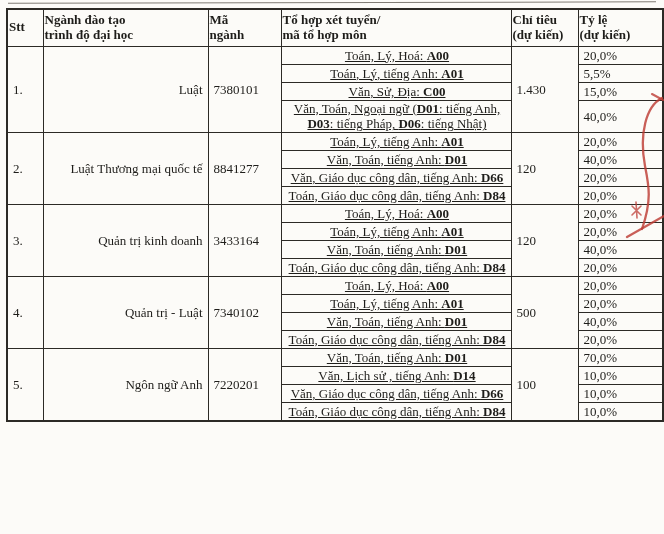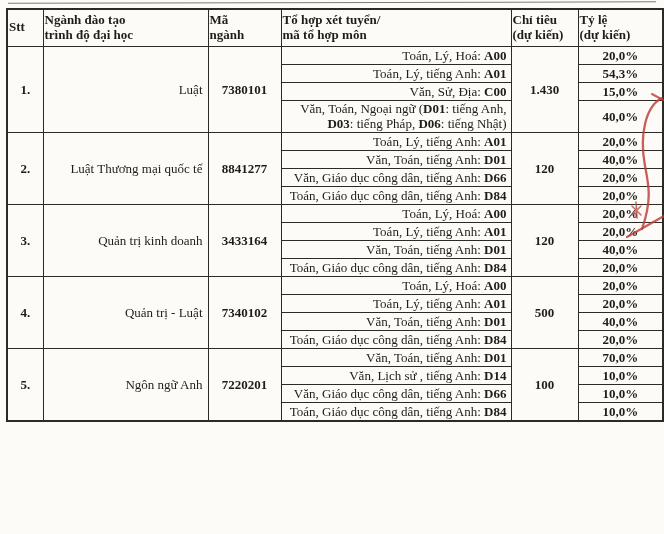--- a/index.html
+++ b/index.html
@@ -23,23 +23,23 @@
     font-size:13px;
     vertical-align:middle;
     overflow:hidden;
   }
   th{
     font-weight:bold;text-align:left;line-height:1.15;padding:3px 1px;
   }
   thead tr{height:30px;}
   tbody tr{height:18px;}
   td{padding:0 5px;line-height:1.2;}
-  td.c-center{text-align:center;font-weight:bold;}
+  td.c-center{}
   td.c-major{text-align:right;padding-left:8px;}
-  td.combo{text-align:right;padding-left:6px;padding-right:4px;}
+  td.combo{text-align:center;padding-left:6px;padding-right:4px;text-decoration:underline;}
   .b{font-weight:bold;}
   svg.red-annotation{
     position:absolute;right:0;top:88px;width:40px;height:165px;
     pointer-events:none;
   }
   svg.red-annotation path{fill:none;stroke-linecap:round;}
 </style>
 </head>
 <body>
 
@@ -85,21 +85,21 @@
       <tr>
         <td rowspan="4" class="c-center">1.</td>
         <td rowspan="4" class="c-major">Luật</td>
         <td rowspan="4" class="c-center">7380101</td>
         <td class="combo"><span>Toán, Lý, Hoá: </span><span class="b">A00</span></td>
         <td rowspan="4" class="c-center">1.430</td>
         <td class="c-center">20,0%</td>
       </tr>
       <tr>
         <td class="combo"><span>Toán, Lý, tiếng Anh: </span><span class="b">A01</span></td>
-        <td class="c-center">54,3%</td>
+        <td class="c-center">5,5%</td>
       </tr>
       <tr>
         <td class="combo"><span>Văn, Sử, Địa: </span><span class="b">C00</span></td>
         <td class="c-center">15,0%</td>
       </tr>
       <tr>
         <td class="combo"><span>Văn, Toán, Ngoại ngữ (</span><span class="b">D01</span><span>: tiếng Anh, </span><span class="b">D03</span><span>: tiếng Pháp, </span><span class="b">D06</span><span>: tiếng Nhật)</span></td>
         <td class="c-center">40,0%</td>
       </tr>
       <tr>

